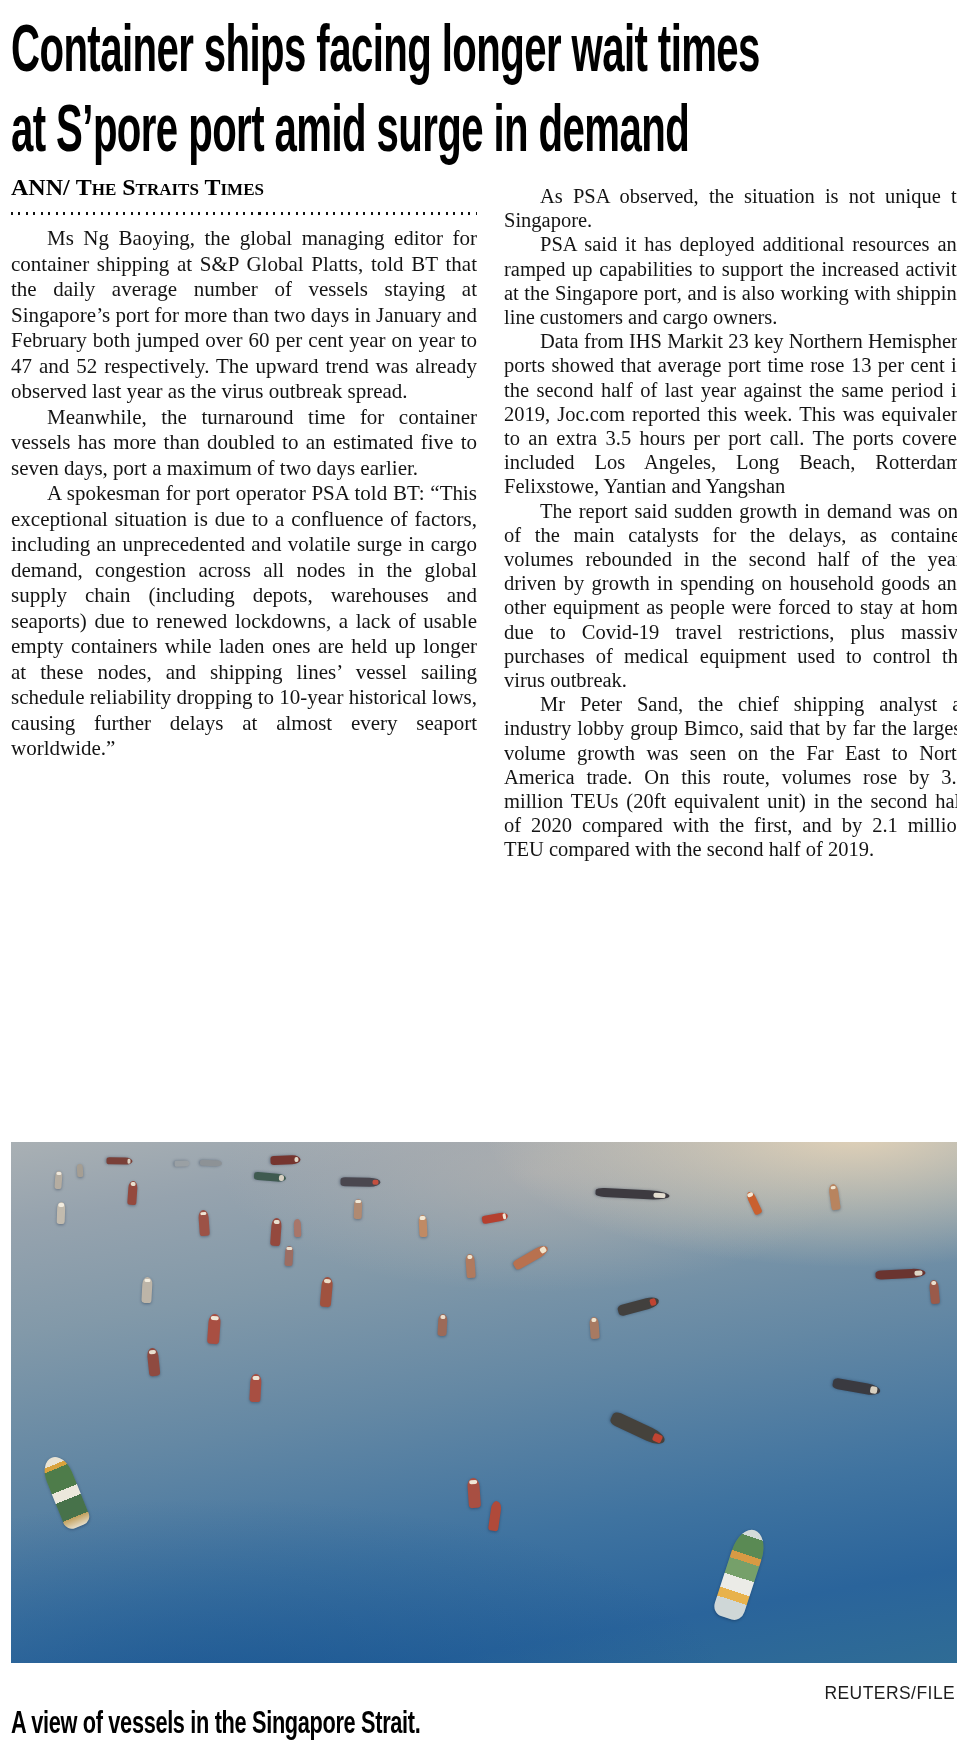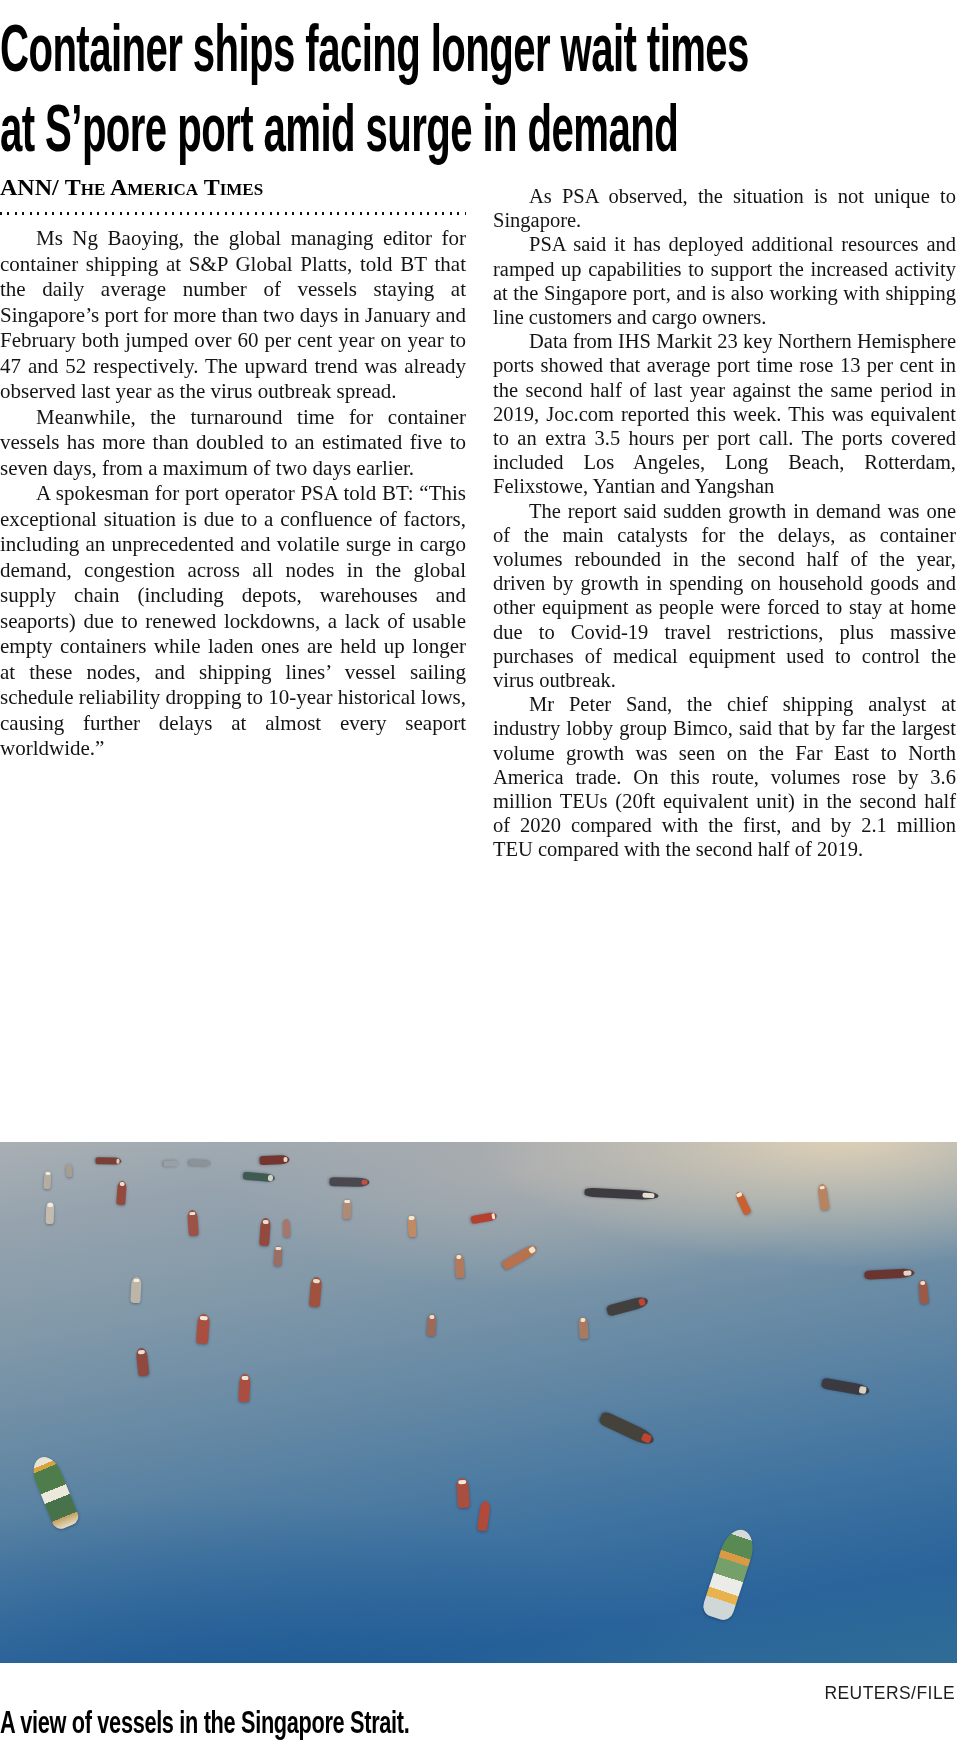--- a/index.html
+++ b/index.html
@@ -1,20 +1,20 @@
 <!DOCTYPE html>
 <html><head>
 <meta charset="utf-8">
 <style>
   html,body{margin:0;padding:0;}
   body{
     width:957px;height:1744px;background:#ffffff;position:relative;
     font-family:"Liberation Serif",serif;color:#111;overflow:hidden;
   }
-  .page{position:absolute;inset:0;}
+  .page{position:absolute;inset:0;margin-left:11px;}
 
   
   .headline{
     position:absolute;left:0;top:8px;
     font-family:"Liberation Sans",sans-serif;
     font-weight:bold;font-size:67px;line-height:80px;
     letter-spacing:-1px;white-space:nowrap;color:#000;
     transform:scaleX(0.60);transform-origin:0 0;
   }
 
@@ -74,28 +74,28 @@
 </head>
 <body>
 
 <div class="page">
 
   <div class="headline">
     <div>Container ships facing longer wait times</div>
     <div>at S’pore port amid surge in demand</div>
   </div>
 
-  <div class="byline"><span>ANN/</span>&nbsp;<span class="src">The America Times</span>
+  <div class="byline"><span>ANN/</span>&nbsp;<span class="src">The Straits Times</span>
   </div>
 
   <div class="dotted-rule"></div>
 
   <div class="col col-left">
       <p>Ms Ng Baoying, the global managing editor for container shipping at S&amp;P Global Platts, told BT that the daily average number of vessels staying at Singapore’s port for more than two days in January and February both jumped over 60 per cent year on year to 47 and 52 respectively. The upward trend was already observed last year as the virus outbreak spread.</p>
-      <p>Meanwhile, the turnaround time for container vessels has more than doubled to an estimated five to seven days, from a maximum of two days earlier.</p>
+      <p>Meanwhile, the turnaround time for container vessels has more than doubled to an estimated five to seven days, port a maximum of two days earlier.</p>
       <p>A spokesman for port operator PSA told BT: “This exceptional situation is due to a confluence of factors, including an unprecedented and volatile surge in cargo demand, congestion across all nodes in the global supply chain (including depots, warehouses and seaports) due to renewed lockdowns, a lack of usable empty containers while laden ones are held up longer at these nodes, and shipping lines’ vessel sailing schedule reliability dropping to 10-year historical lows, causing further delays at almost every seaport worldwide.”</p>
     </div>
   <div class="col col-right">
       <p>As PSA observed, the situation is not unique to Singapore.</p>
       <p>PSA said it has deployed additional resources and ramped up capabilities to support the increased activity at the Singapore port, and is also working with shipping line customers and cargo owners.</p>
       <p>Data from IHS Markit 23 key Northern Hemisphere ports showed that average port time rose 13 per cent in the second half of last year against the same period in 2019, Joc.com reported this week. This was equivalent to an extra 3.5 hours per port call. The ports covered included Los Angeles, Long Beach, Rotterdam, Felixstowe, Yantian and Yangshan</p>
       <p>The report said sudden growth in demand was one of the main catalysts for the delays, as container volumes rebounded in the second half of the year, driven by growth in spending on household goods and other equipment as people were forced to stay at home due to Covid-19 travel restrictions, plus massive purchases of medical equipment used to control the virus outbreak.</p>
       <p>Mr Peter Sand, the chief shipping analyst at industry lobby group Bimco, said that by far the largest volume growth was seen on the Far East to North America trade. On this route, volumes rose by 3.6 million TEUs (20ft equivalent unit) in the second half of 2020 compared with the first, and by 2.1 million TEU compared with the second half of 2019.</p>
     </div>
 

